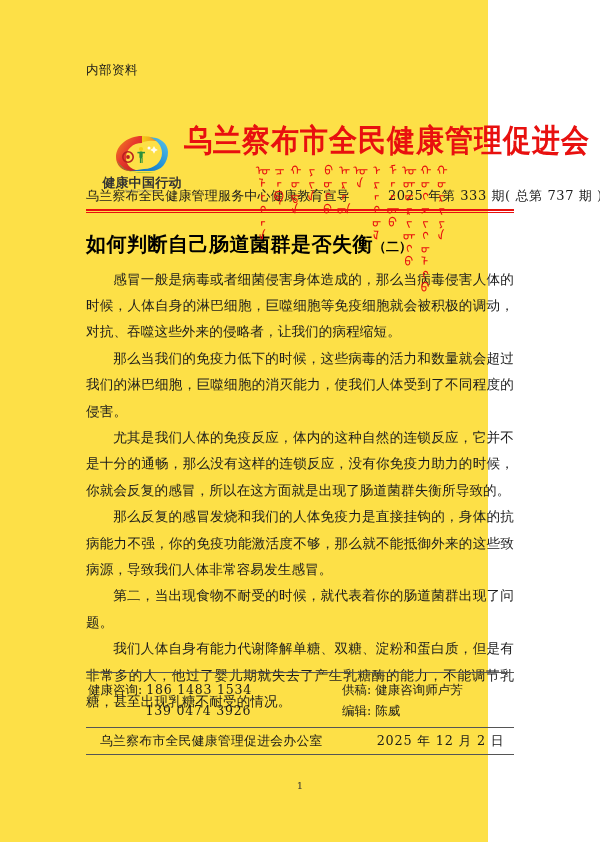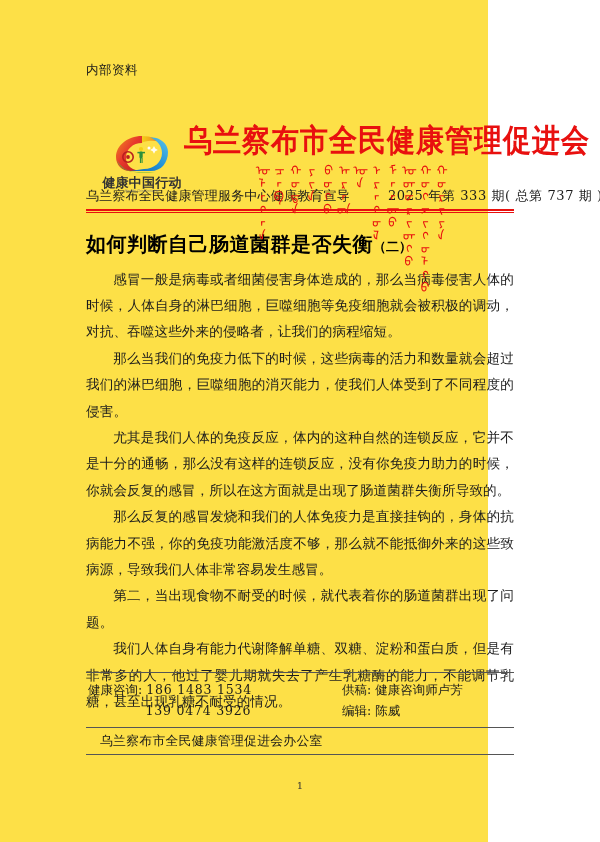--- a/index.html
+++ b/index.html
@@ -339,20 +339,21 @@
           <span>编辑:</span>
           <span>陈威</span>
         </div>
       </div>
     </div>
 
     <hr class="thin-rule">
 
     <div class="office-line">
       <span class="office-name">乌兰察布市全民健康管理促进会办公室</span>
+      <span class="office-date">2025 年 12 月 2 日</span>
     </div>
 
     <hr class="thin-rule">
   </div>
 
   <div class="page-number">1</div>
 
 </div>
 
 </body></html>

